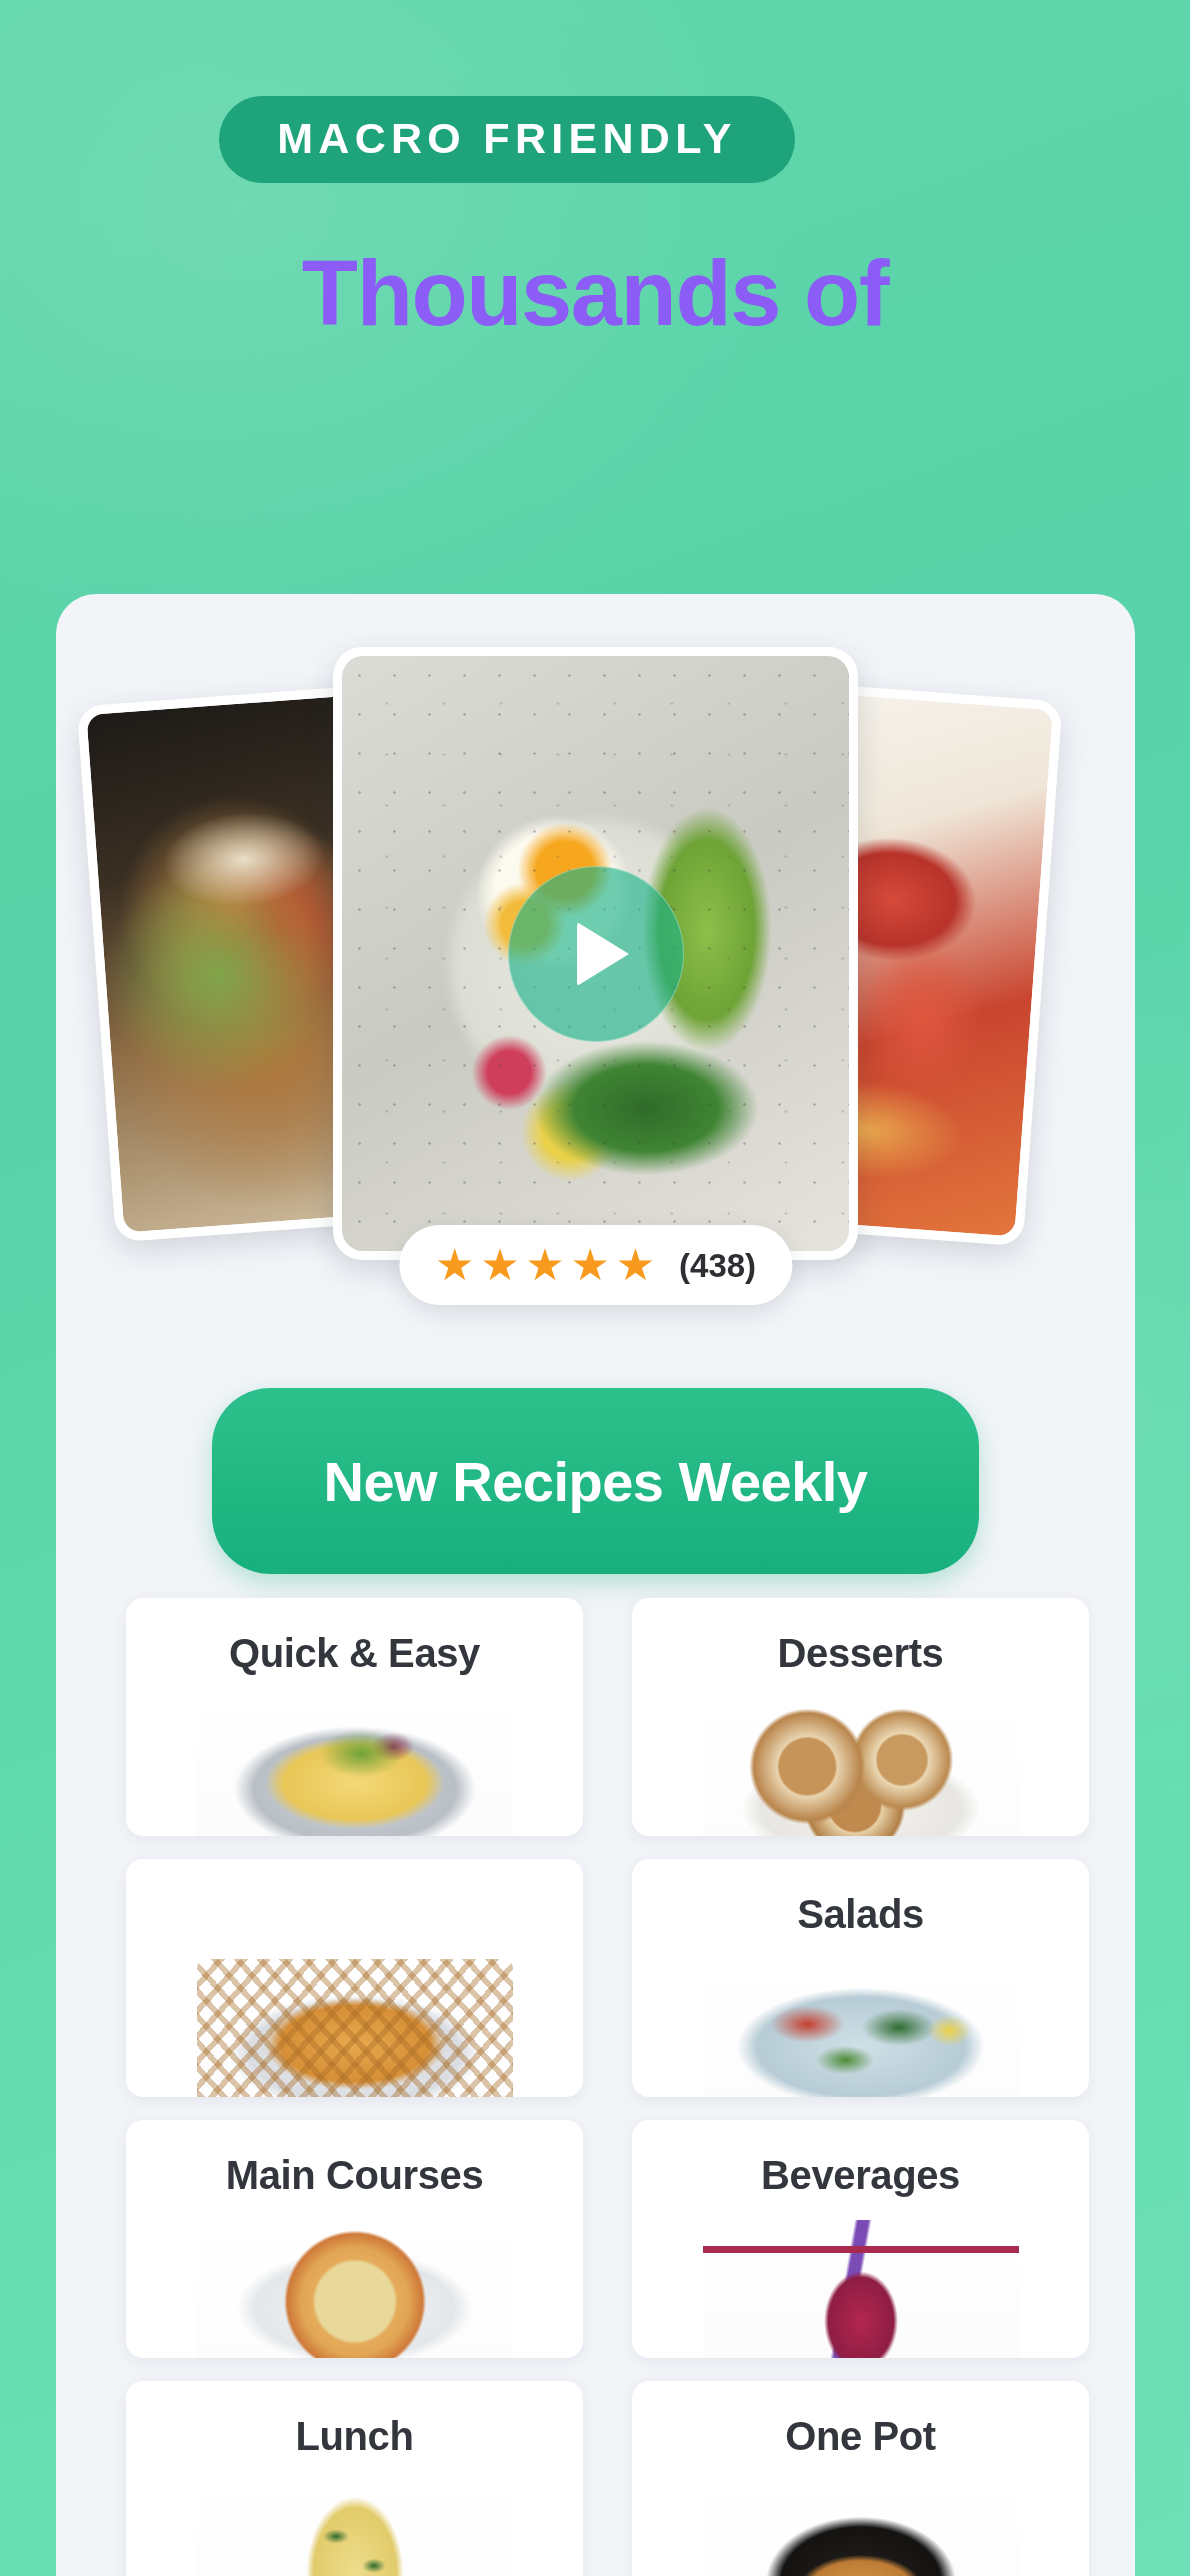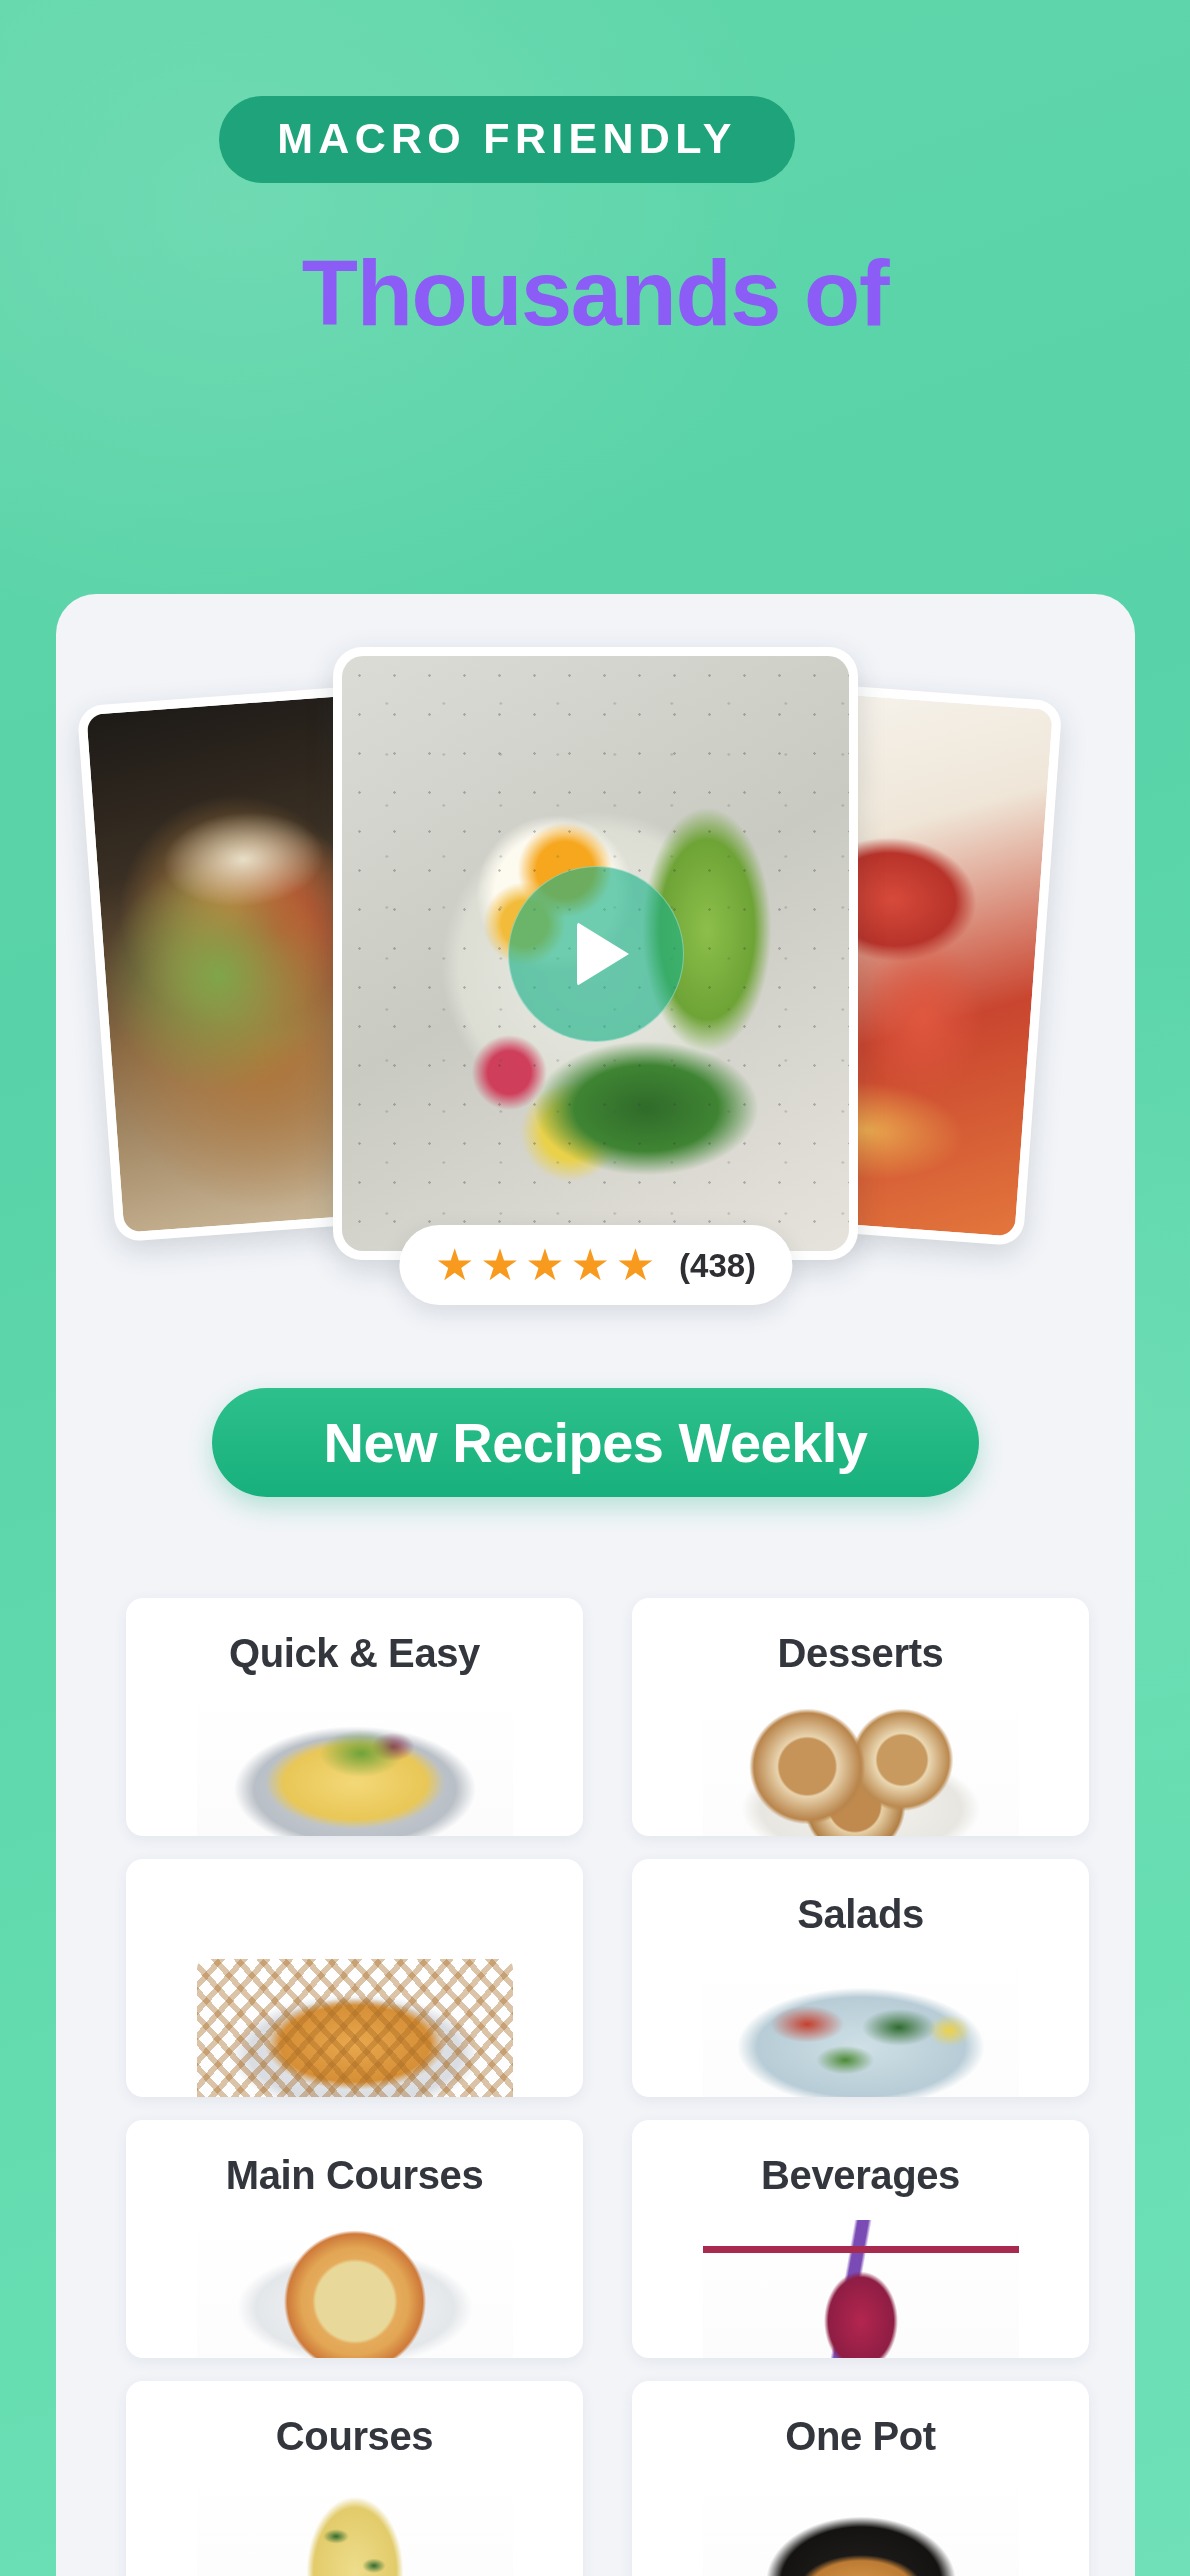--- a/index.html
+++ b/index.html
@@ -162,21 +162,21 @@
   }
 
   
   .cta-wrap { position: absolute; left: 0; top: 794px; width: 1079px; text-align: center; }
   .cta {
     display: inline-block;
     background: linear-gradient(180deg, #2dc08c 0%, #17b07c 100%);
     color: #ffffff;
     border: none;
     border-radius: 58px;
-    width: 767px; height: 109px;
+    width: 767px; height: 186px;
     font-size: 56px;
     font-weight: bold;
     font-family: "Liberation Sans", sans-serif;
     letter-spacing: -0.5px;
     box-shadow: 0 9.6px 25px rgba(23,176,124,0.28);
     cursor: pointer;
   }
 
   
   .grid {
@@ -346,21 +346,21 @@
       </div>
       <div class="cat-card">
         <div class="cat-title">Main Courses</div>
         <div class="cat-img food-pizza"></div>
       </div>
       <div class="cat-card">
         <div class="cat-title">Beverages</div>
         <div class="cat-img food-smoothie"></div>
       </div>
       <div class="cat-card">
-        <div class="cat-title">Courses</div>
+        <div class="cat-title">Lunch</div>
         <div class="cat-img food-frittata"></div>
       </div>
       <div class="cat-card">
         <div class="cat-title">One Pot</div>
         <div class="cat-img food-onepot"></div>
       </div>
     </div>
 
 </div>
 

